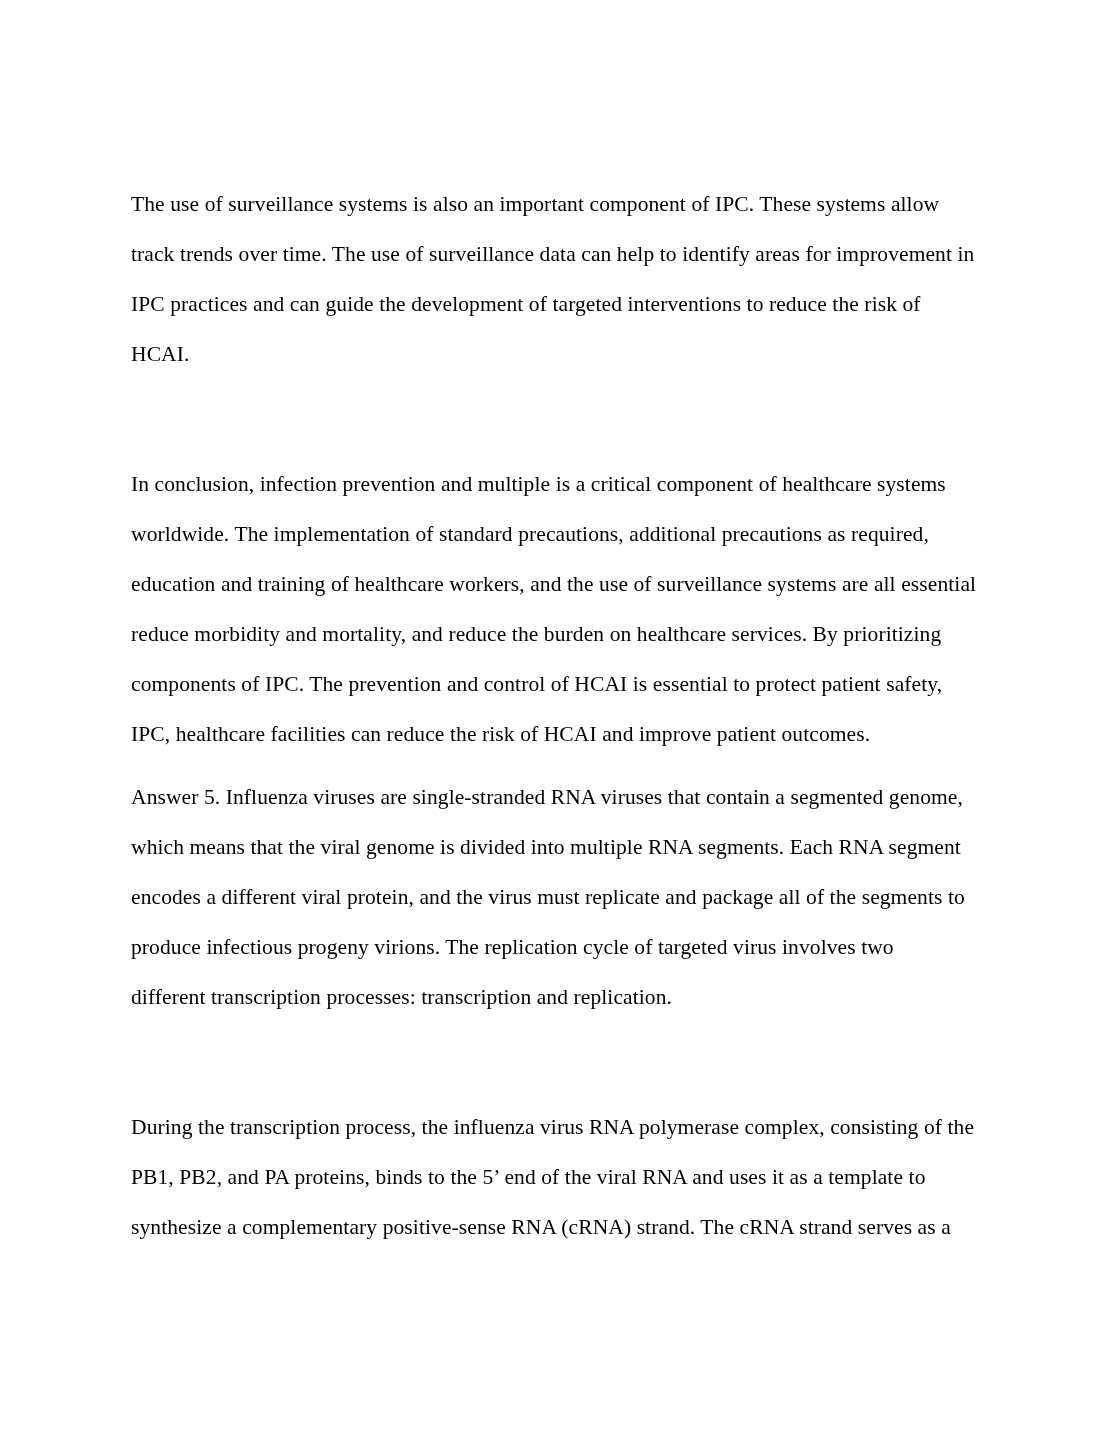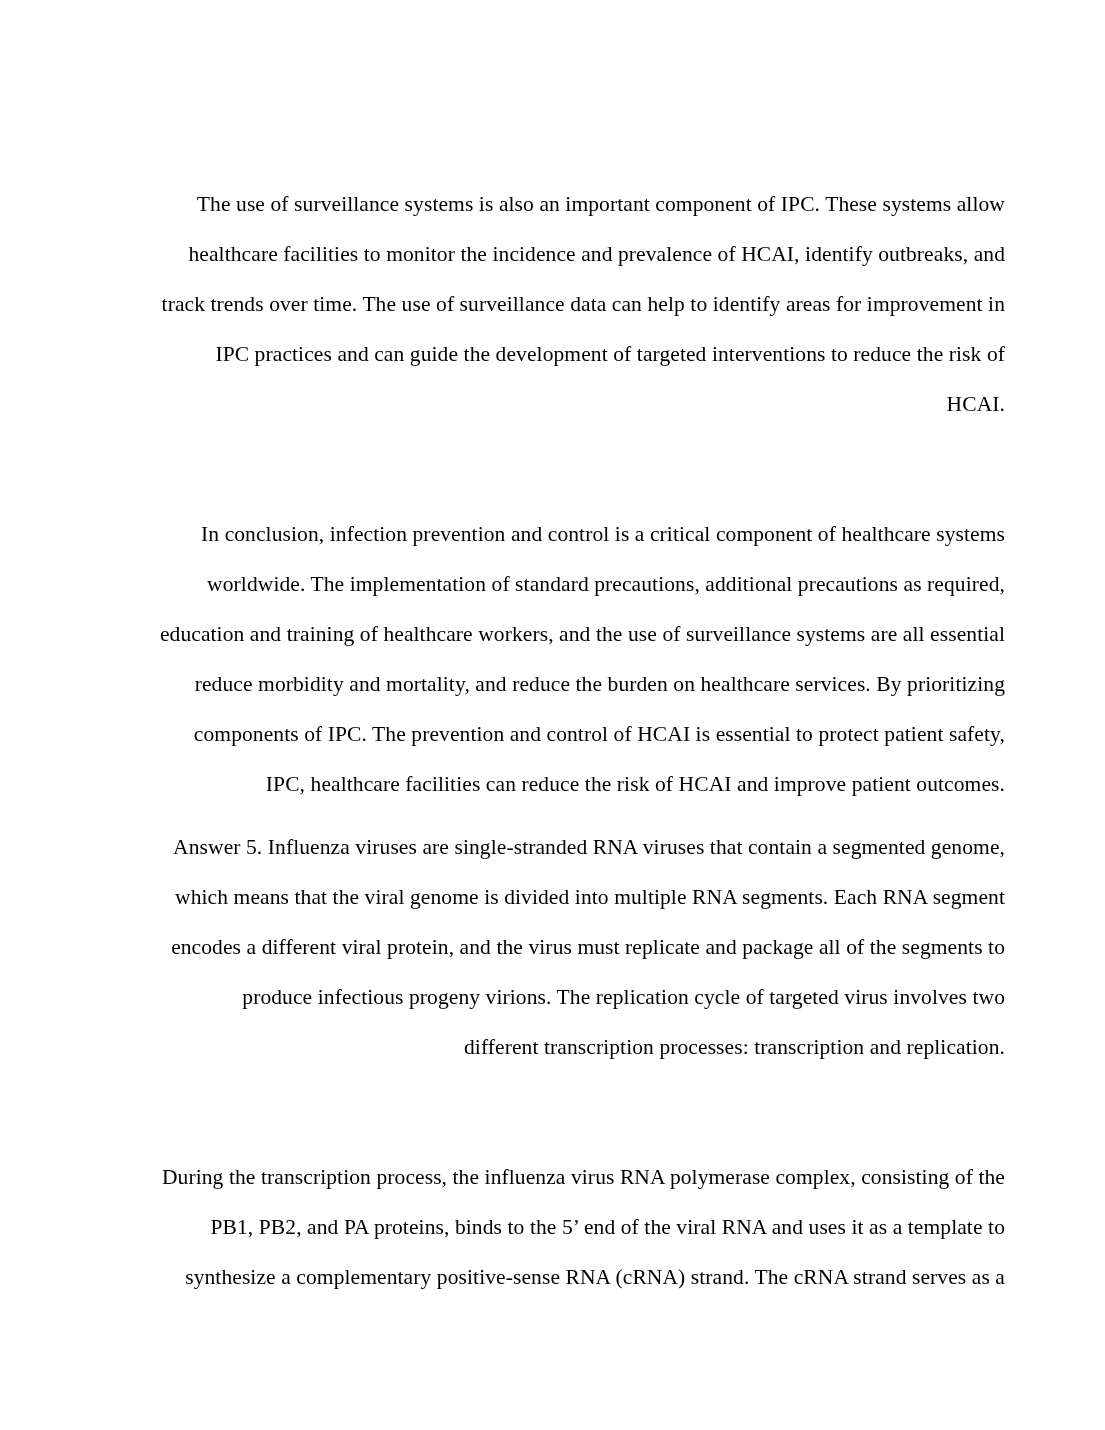--- a/index.html
+++ b/index.html
@@ -12,21 +12,20 @@
     width: 1105px;
     height: 1430px;
     background: #ffffff;
     overflow: hidden;
   }
   .content {
     position: absolute;
     top: 179px;
     left: 131px;
     right: 100px;
-    text-align: right;
   }
   .para {
     margin: 0 0 13px 0;
   }
   .line {
     font-family: "Liberation Serif", "DejaVu Serif", serif;
     font-size: 21.5px;
     line-height: 50px;
     color: #000000;
     white-space: nowrap;
@@ -38,30 +37,29 @@
   }
 </style>
 </head>
 <body>
 
 <div class="page">
   <div class="content">
 
     <div class="para">
       <div class="line">The use of surveillance systems is also an important component of IPC. These systems allow</div>
-      <div class="line">healthcare facilities to monitor the incidence and prevalence of HCAI, identify outbreaks, and</div>
       <div class="line">track trends over time. The use of surveillance data can help to identify areas for improvement in</div>
       <div class="line">IPC practices and can guide the development of targeted interventions to reduce the risk of</div>
       <div class="line">HCAI.</div>
     </div>
 
     <div class="blank-line"></div>
 
     <div class="para">
-      <div class="line">In conclusion, infection prevention and control is a critical component of healthcare systems</div>
+      <div class="line">In conclusion, infection prevention and multiple is a critical component of healthcare systems</div>
       <div class="line">worldwide. The implementation of standard precautions, additional precautions as required,</div>
       <div class="line">education and training of healthcare workers, and the use of surveillance systems are all essential</div>
       <div class="line">reduce morbidity and mortality, and reduce the burden on healthcare services. By prioritizing</div>
       <div class="line">components of IPC. The prevention and control of HCAI is essential to protect patient safety,</div>
       <div class="line">IPC, healthcare facilities can reduce the risk of HCAI and improve patient outcomes.</div>
     </div>
 
     <div class="para">
       <div class="line">Answer 5. Influenza viruses are single-stranded RNA viruses that contain a segmented genome,</div>
       <div class="line">which means that the viral genome is divided into multiple RNA segments. Each RNA segment</div>

